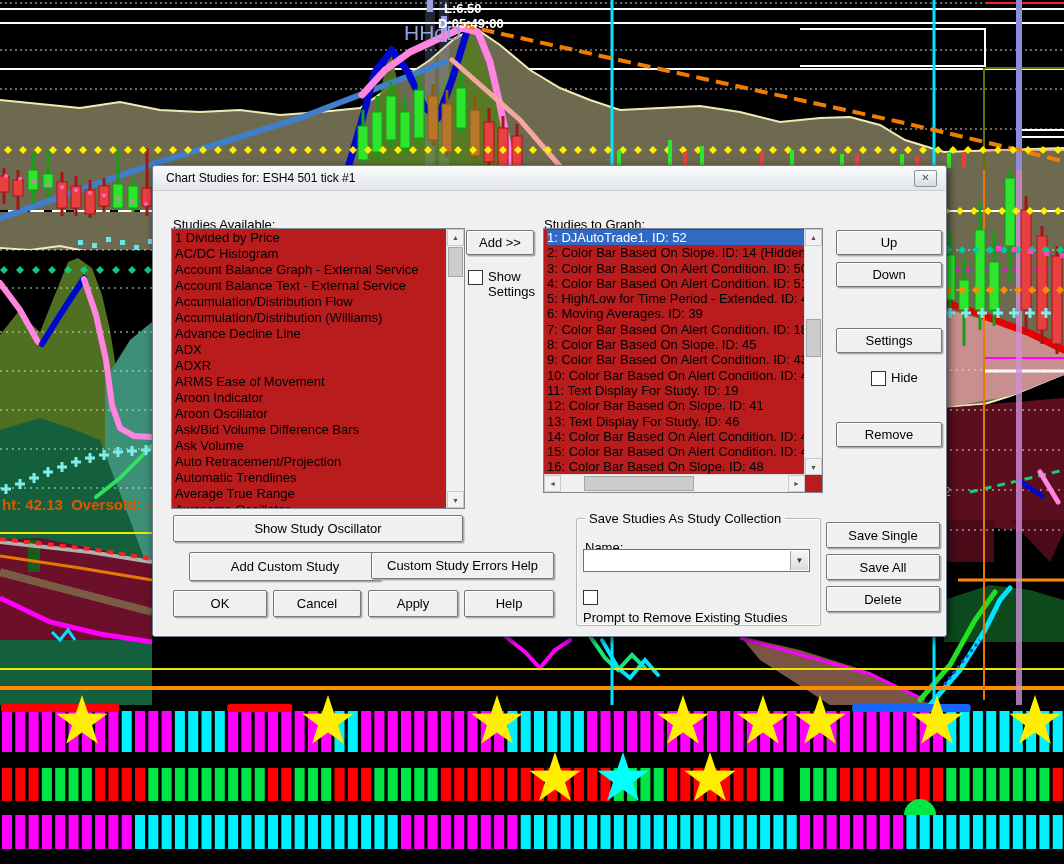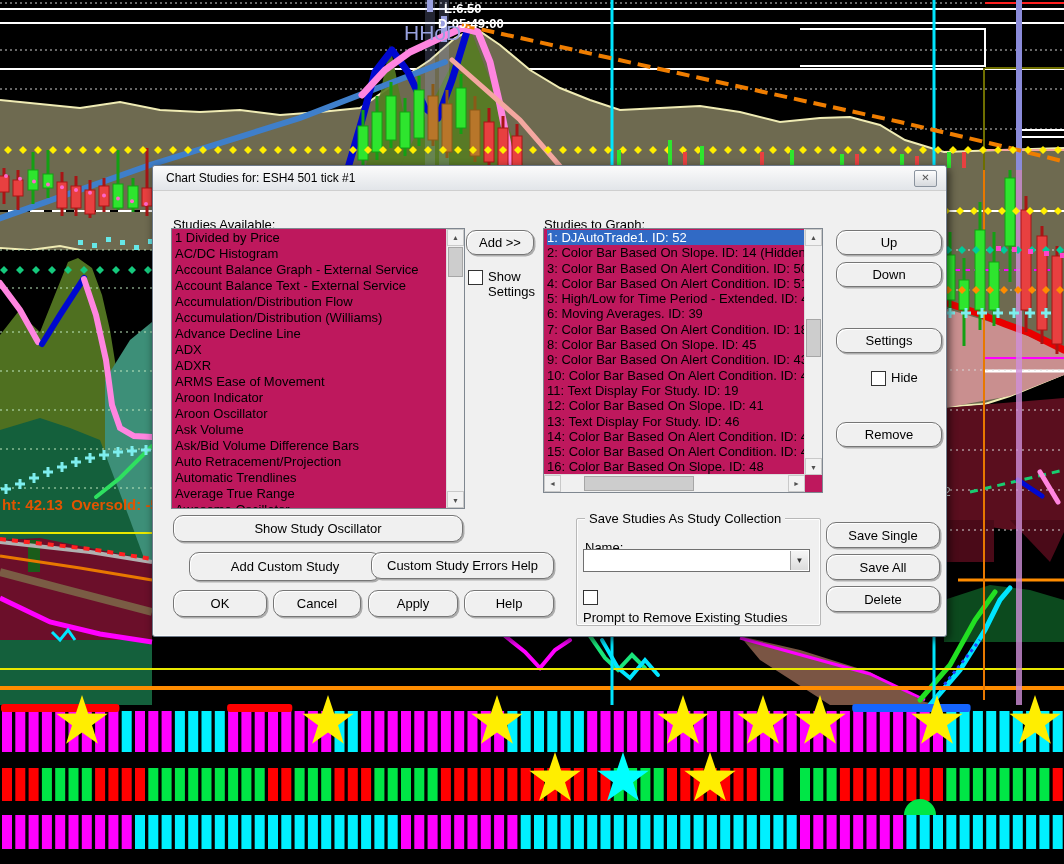--- a/index.html
+++ b/index.html
@@ -19,31 +19,31 @@
           box-shadow:0 0 0 1px rgba(255,255,255,.55) inset, 2px 3px 8px rgba(0,0,0,.65);
           font-size:13px;color:#000;}
   .titlebar{position:absolute;left:0;top:0;right:0;height:24px;
             background:linear-gradient(#fbfbfb,#e2e5e9);
             border-bottom:1px solid #cfcfcf;border-radius:3px 3px 0 0;}
   .title-text{position:absolute;left:13px;top:5px;font-size:12px;color:#000;}
   .close-btn{position:absolute;right:9px;top:4px;width:21px;height:15px;
              background:linear-gradient(#fdfdfd,#d6d9dd);border:1px solid #8a939e;
              border-radius:2px;text-align:center;line-height:13px;font-size:10px;color:#555;}
   .lbl{position:absolute;margin-top:11px;}
-  .listbox{position:absolute;background:#be185d;border:1px solid #7f8790;overflow:hidden;}
+  .listbox{position:absolute;background:#b91c1c;border:1px solid #7f8790;overflow:hidden;}
   .list-items{position:absolute;left:0;top:0;right:17px;bottom:0;overflow:hidden;padding:1px 0 0 3px;}
   .li{white-space:nowrap;overflow:hidden;font-size:13px;}
   .li.sel{background:#316ac5;color:#fff;}
   
   .vsb{position:absolute;top:0;bottom:0;right:0;width:17px;background:#f0f0f0;border-left:1px solid #dcdcdc;}
   .hsb{position:absolute;left:0;right:17px;bottom:0;height:17px;background:#f0f0f0;border-top:1px solid #dcdcdc;}
   .sb-btn{position:absolute;width:17px;height:17px;background:#f2f2f2;border:1px solid #c9c9c9;
           box-sizing:border-box;text-align:center;line-height:15px;font-size:7px;color:#505050;}
   .sb-thumb{position:absolute;background:#cdcdcd;border:1px solid #a6a6a6;box-sizing:border-box;}
-  .btn{position:absolute;background:#f0f0f0;border:1px solid #767676;border-radius:10px;
+  .btn{position:absolute;background:#f0f0f0;border:1px solid #767676;border-radius:2px;
        box-shadow:inset 1px 1px 0 #fff, 1.5px 1.5px 0 #adadad;
        text-align:center;font-size:13px;color:#000;box-sizing:border-box;
        display:flex;align-items:center;justify-content:center;}
   .chk{position:absolute;display:flex;align-items:flex-start;gap:5px;font-size:13px;}
   .chk .box{width:13px;height:13px;background:#fff;border:1px solid #333;flex:0 0 auto;margin-top:1px;}
   .groupbox{position:absolute;border:1px solid #b8b8b8;border-radius:2px;
             box-shadow:inset 0 0 0 1px #fdfdfd;}
   .groupbox .gb-title{position:absolute;top:-8px;left:8px;background:#f0f0f0;padding:0 4px;font-size:13px;}
   .combo{position:absolute;background:#fff;border:1px solid #707070;}
   .combo .arrow{position:absolute;right:1px;top:1px;bottom:1px;width:17px;
@@ -686,22 +686,22 @@
         <div class="li" style="height: 16px; line-height: 16px;">Account Balance Graph - External Service</div>
         <div class="li" style="height: 16px; line-height: 16px;">Account Balance Text - External Service</div>
         <div class="li" style="height: 16px; line-height: 16px;">Accumulation/Distribution Flow</div>
         <div class="li" style="height: 16px; line-height: 16px;">Accumulation/Distribution (Williams)</div>
         <div class="li" style="height: 16px; line-height: 16px;">Advance Decline Line</div>
         <div class="li" style="height: 16px; line-height: 16px;">ADX</div>
         <div class="li" style="height: 16px; line-height: 16px;">ADXR</div>
         <div class="li" style="height: 16px; line-height: 16px;">ARMS Ease of Movement</div>
         <div class="li" style="height: 16px; line-height: 16px;">Aroon Indicator</div>
         <div class="li" style="height: 16px; line-height: 16px;">Aroon Oscillator</div>
+        <div class="li" style="height: 16px; line-height: 16px;">Ask/Bid Volume Difference Bars</div>
         <div class="li" style="height: 16px; line-height: 16px;">Ask Volume</div>
-        <div class="li" style="height: 16px; line-height: 16px;">Ask/Bid Volume Difference Bars</div>
         <div class="li" style="height: 16px; line-height: 16px;">Auto Retracement/Projection</div>
         <div class="li" style="height: 16px; line-height: 16px;">Automatic Trendlines</div>
         <div class="li" style="height: 16px; line-height: 16px;">Average True Range</div>
         <div class="li" style="height: 16px; line-height: 16px;">Awesome Oscillator</div>
       </div>
     <div class="vsb">
       <div class="sb-btn" style="top:0;left:0;">▲</div>
       <div class="sb-thumb" style="top:18px;left:1px;width:15px;height:30px;"></div>
       <div class="sb-btn" style="bottom:0;left:0;line-height:17px;">▼</div>
     </div>

